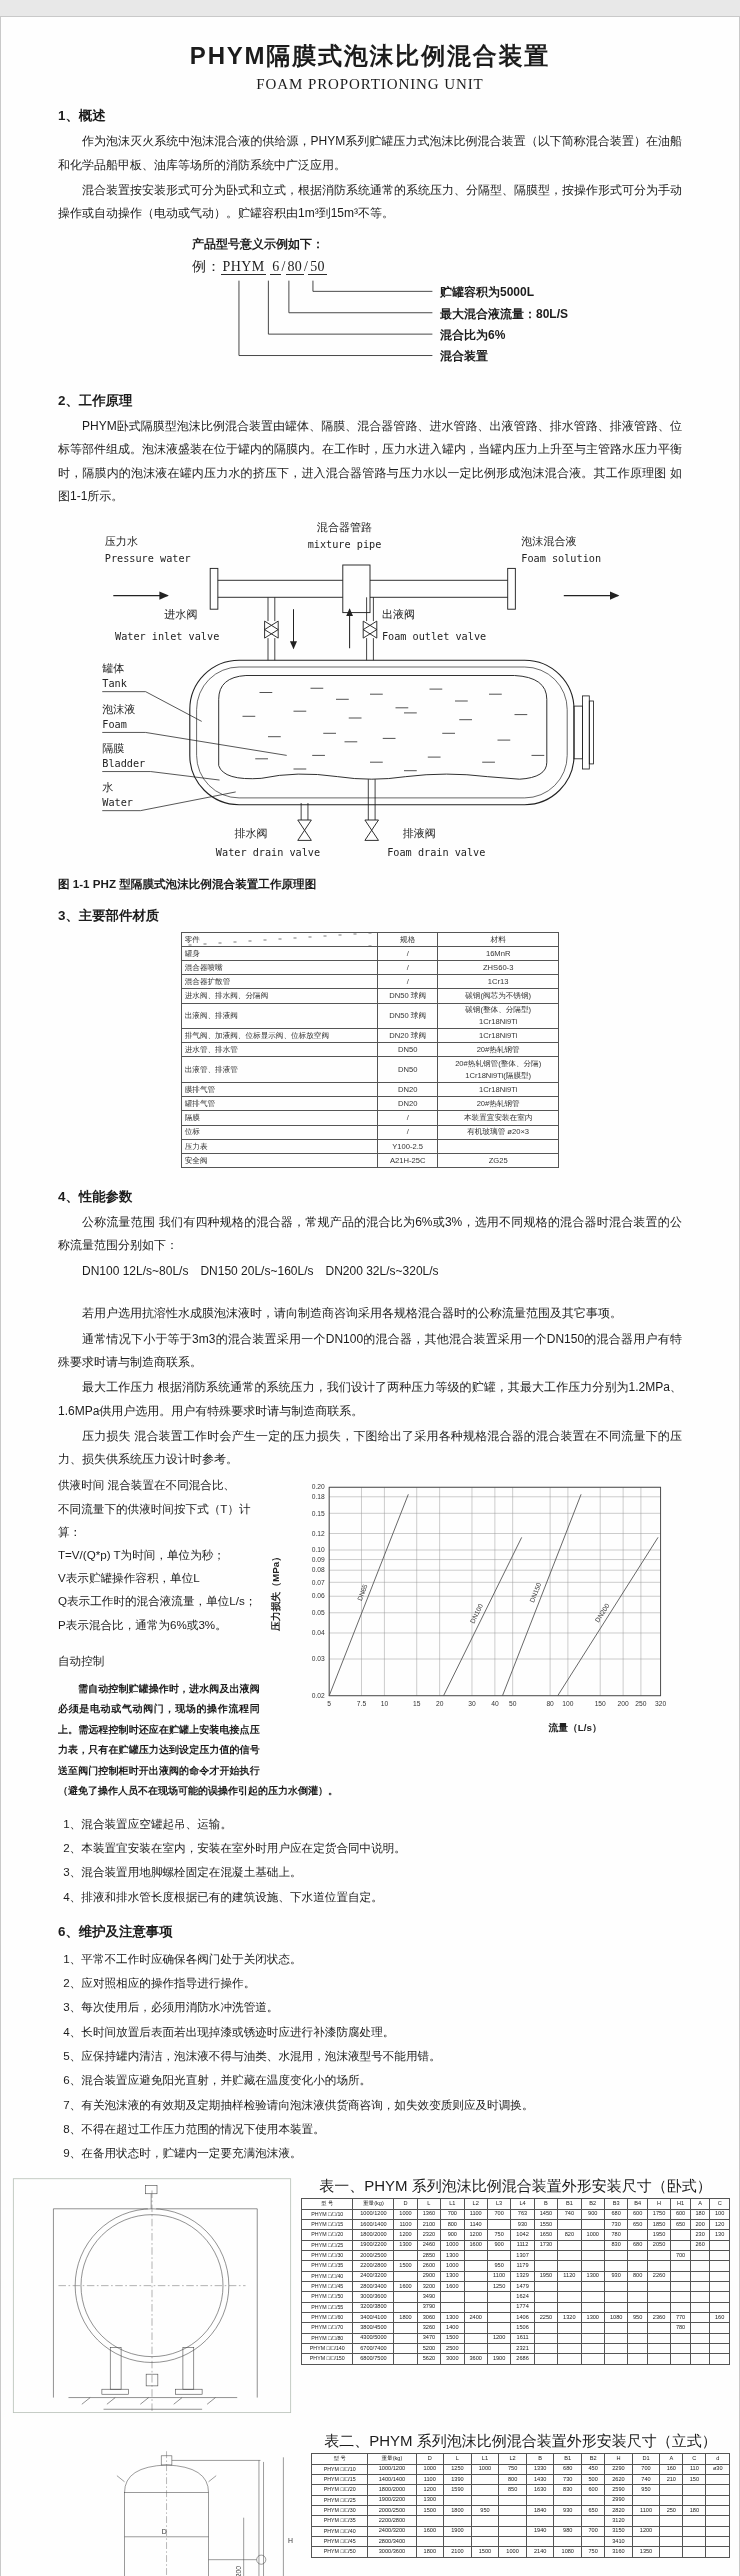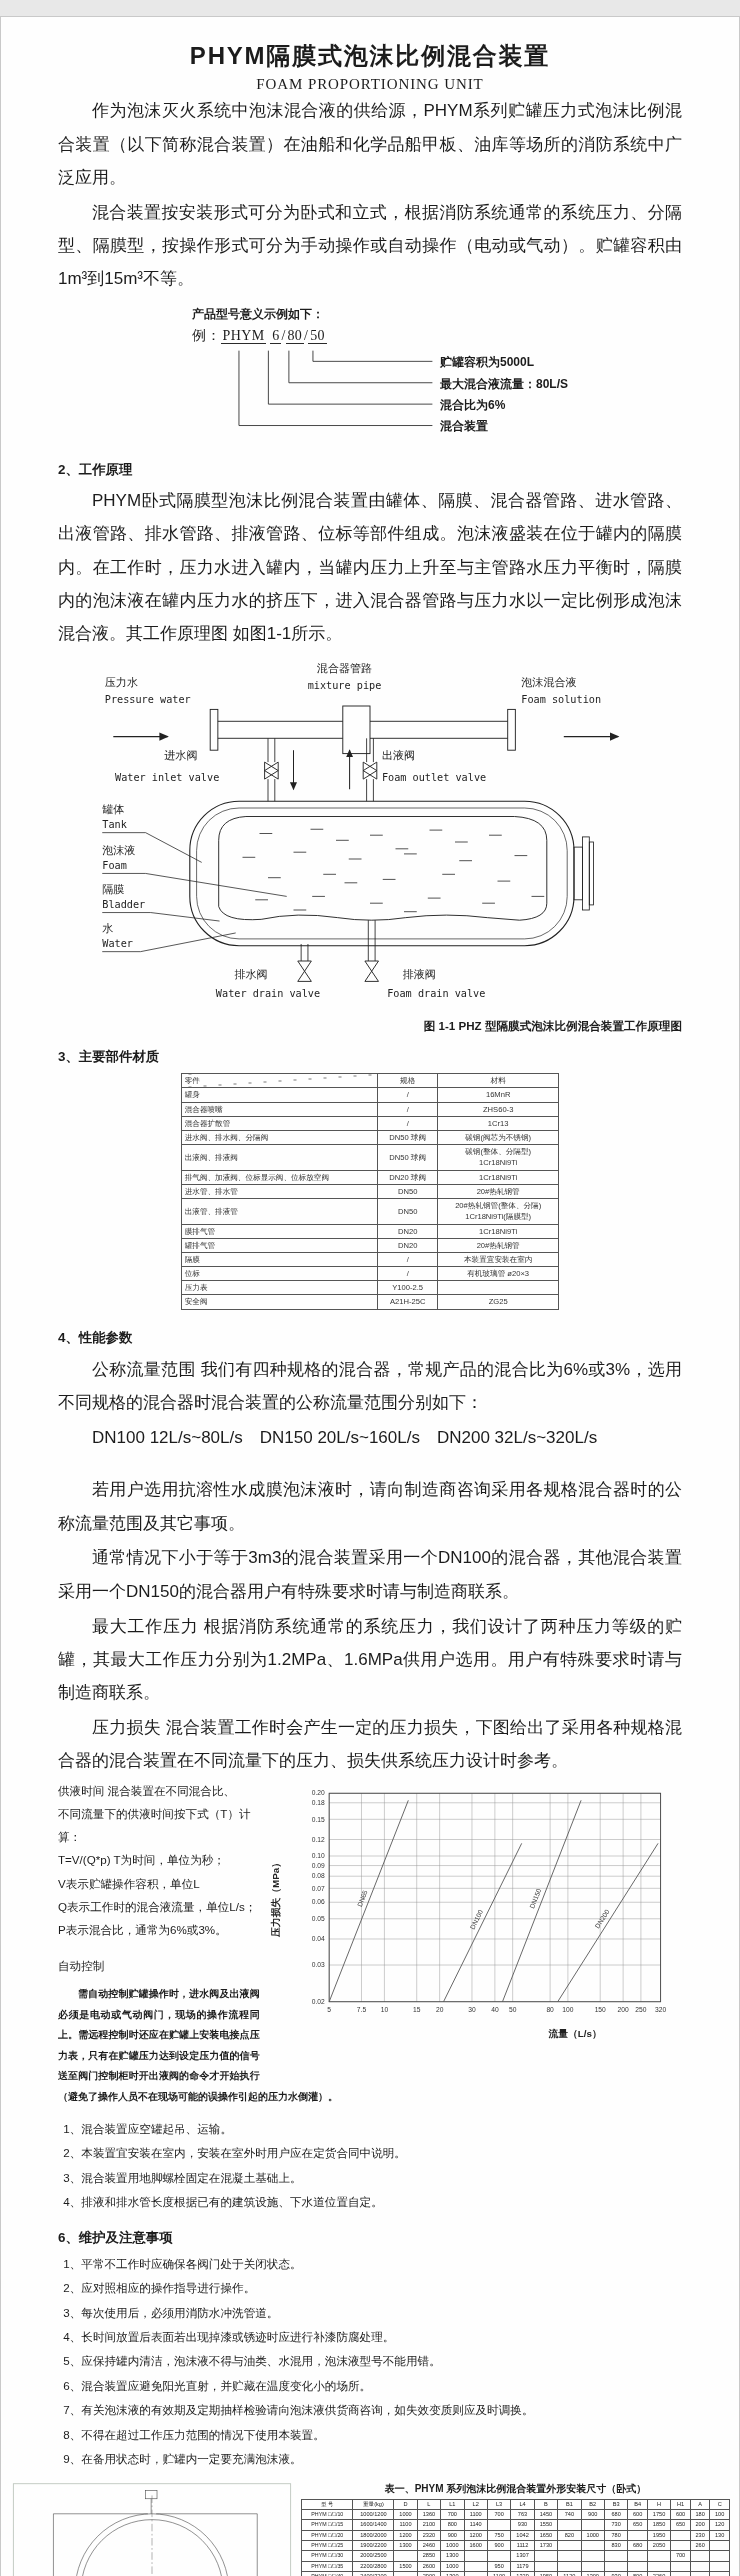--- a/index.html
+++ b/index.html
@@ -5,34 +5,34 @@
   html,body{margin:0;padding:0;background:#e8e8e8;}
   .page{
     width:740px;height:2576px;overflow:hidden;box-sizing:border-box;
     margin:16px auto;background:#fefefe;border:0.9px solid #c9c9c9;
     font-family:"Liberation Sans",sans-serif;color:#1c1c1c;position:relative;
   }
   .inner{padding:23px 57px 0 57px;}
   .doc-title{text-align:center;font-size:24px;font-weight:700;letter-spacing:1.8px;margin:0;}
   .doc-subtitle{text-align:center;font-family:"Liberation Serif",serif;font-size:15px;letter-spacing:0.9px;margin:3.6px 0 0 0;font-weight:400;}
   .sec-head{font-size:13.4px;font-weight:700;margin:14.3px 0 5.3px 0;}
-  .para{font-size:17px;line-height:1.95;text-indent:2em;margin:1.8px 0;text-align:justify;}
+  .para{font-size:12px;line-height:1.95;text-indent:2em;margin:1.8px 0;text-align:justify;}
   .gap-top{margin-top:19.6px;}
 
   
   .model-block{position:relative;height:141px;margin:10.7px 0 0 0;}
   .model-intro{position:absolute;left:134px;top:0;font-size:12px;font-weight:600;}
   .code-line{position:absolute;left:134px;top:21.4px;font-family:"Liberation Serif",serif;font-size:14px;letter-spacing:0.4px;text-align:right;}
   .code-line .seg{border-bottom:1.2px solid #2a2a2a;padding:0 1.8px;}
   .model-svg{position:absolute;left:0;top:0;}
   .callout{position:absolute;left:382px;font-size:12px;font-weight:600;white-space:nowrap;}
 
   
   .diagram-wrap{text-align:center;margin-top:5.3px;}
-  .fig-caption{text-align:right;font-size:11.6px;font-weight:700;margin:3.6px 0 0 0;}
+  .fig-caption{text-align:left;font-size:11.6px;font-weight:700;margin:3.6px 0 0 0;}
   svg text.cn{font-family:"Liberation Sans",sans-serif;font-size:13px;fill:#222;}
   svg text.en{font-family:"DejaVu Sans Mono",monospace;font-size:12px;fill:#222;}
 
   
   .materials-wrap{width:378px;margin:7.1px auto 0 auto;}
   table.data-table{border-collapse:collapse;width:100%;}
   table.data-table th,table.data-table td{border:0.9px solid #555;padding:0.9px 2.7px;font-weight:400;text-align:center;white-space:pre-line;}
   .materials-wrap th,.materials-wrap td{font-size:7.6px;line-height:1.5;color:#333;}
   .materials-wrap td:first-child{text-align:left;}
   .materials-wrap th:first-child{width:52%;text-align:left;background:
@@ -50,36 +50,37 @@
   svg .tick{font-size:7.5px;fill:#333;font-family:"Liberation Sans",sans-serif;}
   svg .serieslabel{font-size:7.5px;fill:#333;font-family:"Liberation Sans",sans-serif;}
   svg .axislabel{font-size:11px;font-weight:700;fill:#222;font-family:"Liberation Sans",sans-serif;}
 
   .list-item{font-size:11.6px;line-height:2.1;padding-left:5.3px;}
 
   
   .twocol{display:flex;gap:7.1px;padding:0 9px;margin-top:9px;align-items:flex-start;}
   .drawbox{flex:0 0 auto;}
   .tablecol{flex:1 1 auto;}
-  .tbl-title{text-align:center;font-size:10px;font-weight:700;margin:1.8px 0 2.7px 0;}
+  .tbl-title{text-align:center;font-size:15px;font-weight:400;margin:1.8px 0 2.7px 0;}
   .dims th,.dims td{font-size:5.6px;line-height:1.35;padding:0.9px 0.9px;color:#222;}
   .dims td:first-child,.dims th:first-child{white-space:nowrap;font-size:5.3px;}
   svg .dimtext{font-size:9px;fill:#333;font-family:"Liberation Sans",sans-serif;}
   svg .thin{stroke:#444;stroke-width:.7;fill:none;}
   svg .cline{stroke:#666;stroke-width:.6;stroke-dasharray:9 3 2 3;fill:none;}
 </style>
 </head>
 <body>
 
 <div class="page">
   <div class="inner">
 
     <h1 class="doc-title">PHYM隔膜式泡沫比例混合装置</h1>
     <h2 class="doc-subtitle">FOAM PROPORTIONING UNIT</h2>
 
+    <div class="sec-head">1、概述</div>
     <p class="para">作为泡沫灭火系统中泡沫混合液的供给源，PHYM系列贮罐压力式泡沫比例混合装置（以下简称混合装置）在油船和化学品船甲板、油库等场所的消防系统中广泛应用。</p>
     <p class="para">混合装置按安装形式可分为卧式和立式，根据消防系统通常的系统压力、分隔型、隔膜型，按操作形式可分为手动操作或自动操作（电动或气动）。贮罐容积由1m³到15m³不等。</p>
 
     <div class="model-block">
       <svg class="model-svg" width="624" height="141" viewBox="0 0 700 158">
         <g stroke="#333" stroke-width="1" fill="none">
           <polyline points="286,50 286,62 420,62"></polyline>
           <polyline points="259,50 259,86 420,86"></polyline>
           <polyline points="236,50 236,110 420,110"></polyline>
           <polyline points="203,50 203,134 420,134"></polyline>

